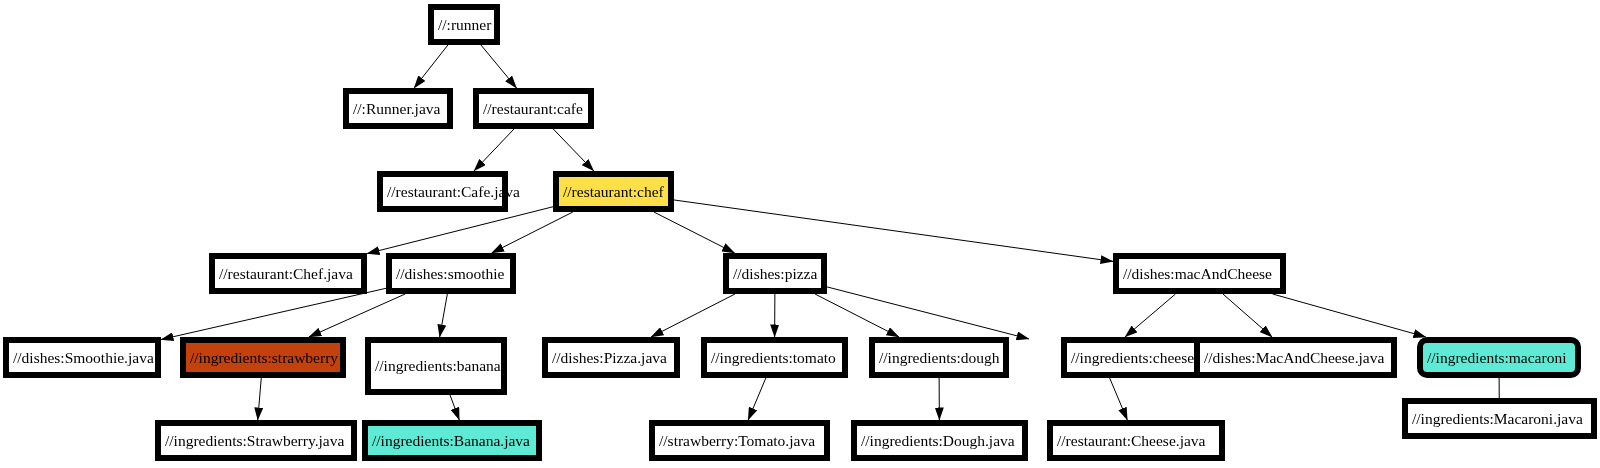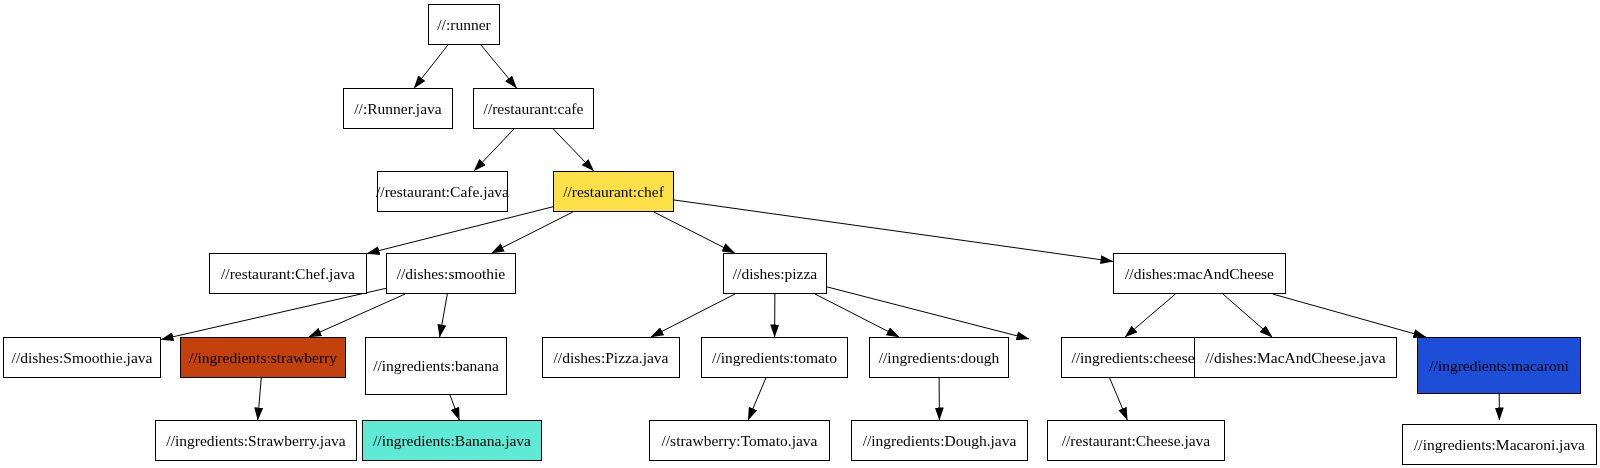--- a/index.html
+++ b/index.html
@@ -17,24 +17,24 @@
   }
   #edge-layer {
     position: absolute;
     left: 0;
     top: 0;
   }
   .node {
     position: absolute;
     box-sizing: border-box;
     background: #ffffff;
-    border: 1px solid #000000;
+    border: 6px solid #000000;
     display: flex;
     align-items: center;
-    justify-content: center;
+    justify-content: flex-start;
     white-space: nowrap;
     font-size: 15.5px;
     color: #000000;
   }
   .node span { display: inline-block; padding: 0 4px; }
 </style>
 </head>
 <body>
 
 <div id="graph-canvas">
@@ -113,34 +113,34 @@
     </div>
     <div class="node" style="left: 869px; top: 337px; width: 140px; height: 41px; background: rgb(255, 255, 255); border-color: rgb(0, 0, 0);">
       <span>//ingredients:dough</span>
     </div>
     <div class="node" style="left: 1029px; top: 337px; width: 144px; height: 41px; background: rgb(255, 255, 255); border-color: rgb(0, 0, 0); margin-left: 32px;">
       <span>//ingredients:cheese</span>
     </div>
     <div class="node" style="left: 1194px; top: 337px; width: 203px; height: 41px; background: rgb(255, 255, 255); border-color: rgb(0, 0, 0);">
       <span>//dishes:MacAndCheese.java</span>
     </div>
-    <div class="node" style="left: 1417px; top: 337px; width: 164px; height: 57px; background: #1d4ed8; border-color: rgb(0, 0, 0);">
+    <div class="node" style="left: 1417px; top: 337px; width: 164px; height: 41px; background: #5eead4; border-color: rgb(0, 0, 0); border-radius: 10px;">
       <span>//ingredients:macaroni</span>
     </div>
     <div class="node" style="left: 155px; top: 420px; width: 202px; height: 41px; background: rgb(255, 255, 255); border-color: rgb(0, 0, 0);">
       <span>//ingredients:Strawberry.java</span>
     </div>
     <div class="node" style="left: 362px; top: 420px; width: 180px; height: 41px; background: #5eead4; border-color: rgb(0, 0, 0);">
       <span>//ingredients:Banana.java</span>
     </div>
     <div class="node" style="left: 649px; top: 420px; width: 181px; height: 41px; background: rgb(255, 255, 255); border-color: rgb(0, 0, 0);">
       <span>//strawberry:Tomato.java</span>
     </div>
     <div class="node" style="left: 851px; top: 420px; width: 177px; height: 41px; background: rgb(255, 255, 255); border-color: rgb(0, 0, 0);">
       <span>//ingredients:Dough.java</span>
     </div>
     <div class="node" style="left: 1047px; top: 420px; width: 178px; height: 41px; background: rgb(255, 255, 255); border-color: rgb(0, 0, 0);">
       <span>//restaurant:Cheese.java</span>
     </div>
-    <div class="node" style="left: 1402px; top: 424px; width: 195px; height: 41px; background: rgb(255, 255, 255); border-color: rgb(0, 0, 0);">
+    <div class="node" style="left: 1402px; top: 398px; width: 195px; height: 41px; background: rgb(255, 255, 255); border-color: rgb(0, 0, 0);">
       <span>//ingredients:Macaroni.java</span>
     </div>
   </div>
 
 </body></html>

